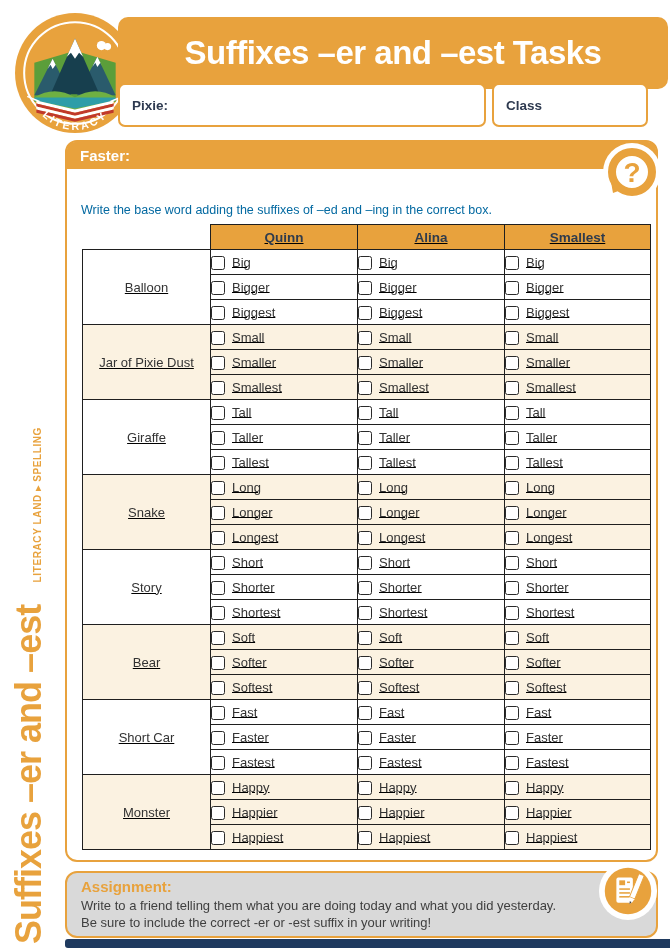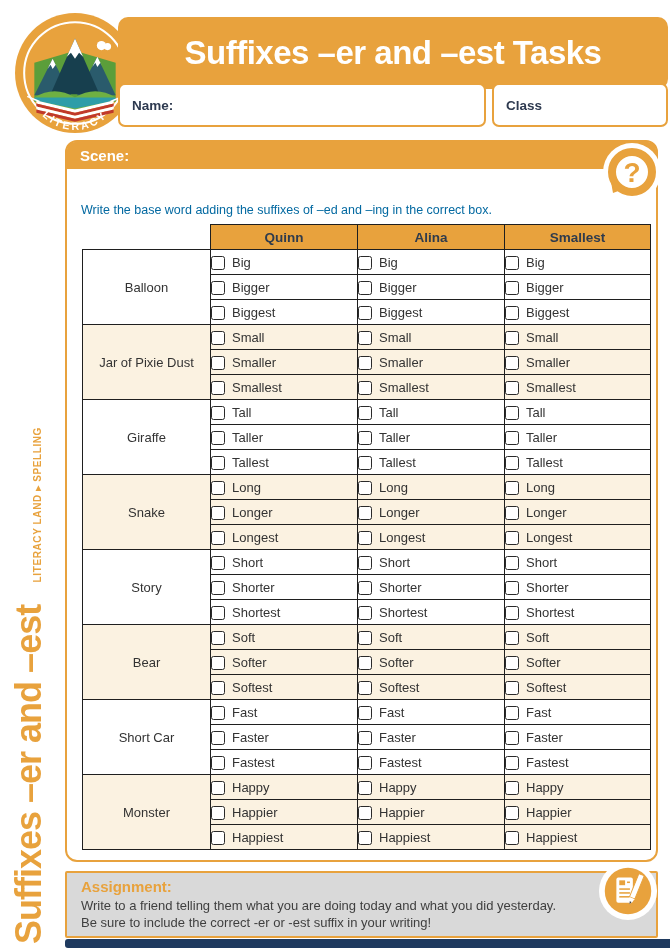--- a/index.html
+++ b/index.html
@@ -9,52 +9,52 @@
   
   .title-bar { position:absolute; left:118px; top:17px; width:550px; height:72px;
     background:#E8A23D; border-radius:10px; display:flex; align-items:center;
     justify-content:center; color:#fff; font-size:33px; font-weight:bold; letter-spacing:-0.5px; }
   .logo { position:absolute; left:14px; top:12px; width:122px; height:122px; }
 
   .field-box { position:absolute; top:83px; height:44px; background:#fff;
     border:2px solid #E8A23D; border-radius:7px; display:flex; align-items:center;
     padding-left:12px; font-weight:bold; color:#2E3A50; font-size:13.5px; }
   .name-box { left:118px; width:368px; }
-  .class-box { left:492px; width:176px; }
+  .class-box { left:492px; width:156px; }
 
   
   .tasks-panel { position:absolute; left:65px; top:140px; width:593px; height:722px;
     border:2.5px solid #E8A23D; border-radius:12px; background:#fff; }
   .tasks-bar { height:27px; background:#E8A23D; border-radius:8px 8px 0 0; color:#fff;
     font-weight:bold; font-size:15px; display:flex; align-items:center; padding-left:13px; }
   .help-icon { position:absolute; left:602px; top:142px; width:60px; height:60px; cursor:pointer; }
 
   .ws-heading { position:absolute; left:81px; top:169px; font-size:23px; font-weight:bold;
     color:#3C3C3C; letter-spacing:-0.3px; }
   .ws-instruction { position:absolute; left:81px; top:203px; font-size:12.5px; color:#0369a1; }
 
   
   table.ws { position:absolute; left:82px; top:224px; width:568px; border-collapse:collapse;
-    table-layout:fixed; }
+    table-layout:fixed;text-decoration:underline; }
   table.ws th, table.ws td { border:1.5px solid #1F1F1F; height:25px; padding:0;
     font-size:13px; color:#333; }
   table.ws thead th { background:#E8A23D; color:#2F3B4C; font-weight:bold;
     text-align:center; font-size:13.5px; }
   table.ws thead th.corner { border:none; background:transparent; }
   td.rowlabel { text-align:center; color:#3A3A3A; background:#fff; }
   tr.alt td { background:#FBF2E1; }
   td.cell { padding-left:36px; background:#fff; }
   tr.alt td.cell, tr.alt td.rowlabel { background:#FBF2E1; }
   .checkbox { display:inline-block; width:14px; height:14px; border:1.6px solid #2A2A2A;
     border-radius:2.5px; background:#fff; vertical-align:middle; margin-right:7px; cursor:pointer; }
   .word { vertical-align:middle; }
 
   
   .assignment { position:absolute; left:65px; top:871px; width:593px; height:67px;
-    background:#D9D9D9; border:2.5px solid #E8A23D; border-radius:2px;
+    background:#D9D9D9; border:2.5px solid #E8A23D; border-radius:12px;
     padding:5px 92px 0 14px; }
   .assignment-title { color:#E8A23D; font-size:15px; font-weight:bold; }
   .assignment-body { font-size:13px; color:#3F3F3F; line-height:1.32; margin-top:2px; }
   .assignment-icon { position:absolute; left:597px; top:860px; width:62px; height:62px; }
 
   .footer-bar { position:absolute; left:65px; top:939px; width:605px; height:9px;
     background:#1F3A5F; border-radius:3px 0 0 3px; }
 
   
   .sidebar { position:absolute; left:8px; top:944px; transform:rotate(-90deg);
@@ -96,29 +96,29 @@
         <textPath href="#litArc" startOffset="50%" text-anchor="middle">LITERACY</textPath>
       </text>
       <path d="M13,83 L25,88" stroke="#fff" stroke-width="1.5"></path>
       <path d="M107,83 L95,88" stroke="#fff" stroke-width="1.5"></path>
     </svg>
   </div>
 
   <div class="title-bar">Suffixes –er and –est Tasks</div>
 
   <div class="field-box name-box">
-    <span>Name:</span>
+    <span>Pixie:</span>
   </div>
   <div class="field-box class-box">
     <span>Class</span>
   </div>
 
   <div class="tasks-panel">
     <div class="tasks-bar">
-      <span>Scene:</span>
+      <span>Faster:</span>
     </div>
   </div>
 
   <div class="help-icon">
     <svg viewBox="0 0 60 60" width="60" height="60">
       <circle cx="30" cy="30" r="29" fill="#fff"></circle>
       <polygon points="9,40 19,48 11,51" fill="#E8A23D"></polygon>
       <circle cx="30" cy="30" r="20" fill="#fff" stroke="#E8A23D" stroke-width="8"></circle>
       <text x="30" y="40" text-anchor="middle" font-size="28" font-weight="bold" fill="#E8A23D">?</text>
     </svg>

